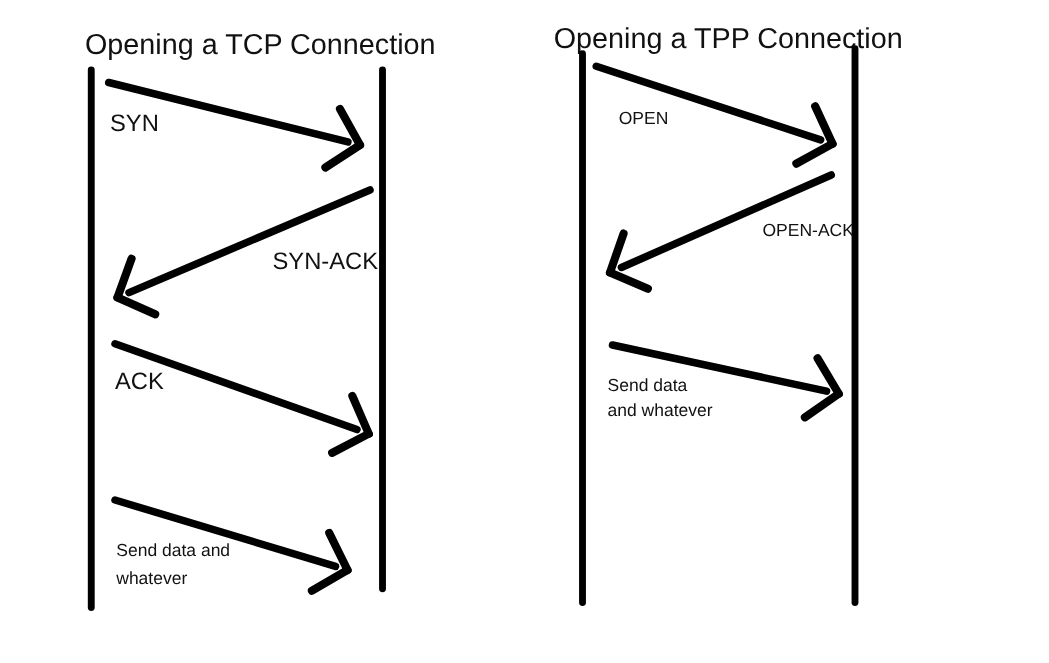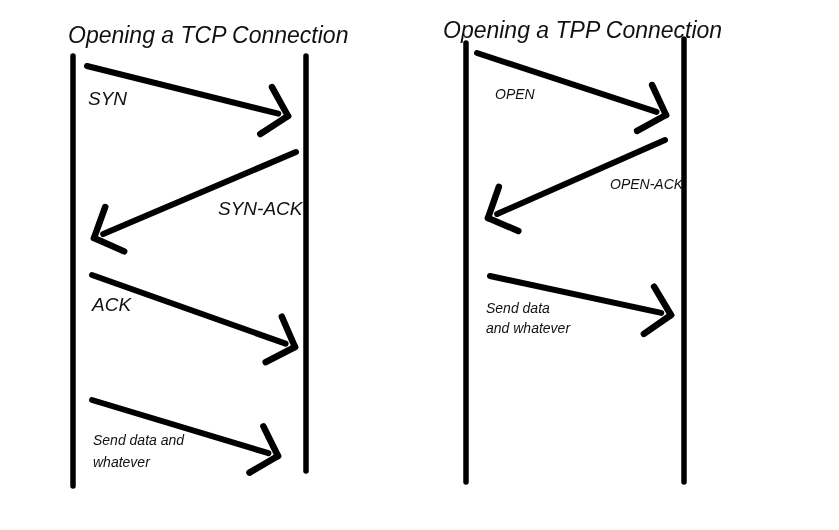--- a/index.html
+++ b/index.html
@@ -3,21 +3,20 @@
 <meta charset="utf-8">
 <style>
   html, body { margin: 0; padding: 0; }
   body { background: #ffffff; font-family: "Liberation Sans", sans-serif; }
   .canvas {
     position: relative;
     width: 839px;
     height: 530px;
     background: #ffffff;
     overflow: hidden;
-    font-style: italic;
   }
   svg text {
     font-family: "Liberation Sans", sans-serif;
     fill: #111111;
   }
 </style>
 </head>
 <body>
 
 <div class="canvas">

